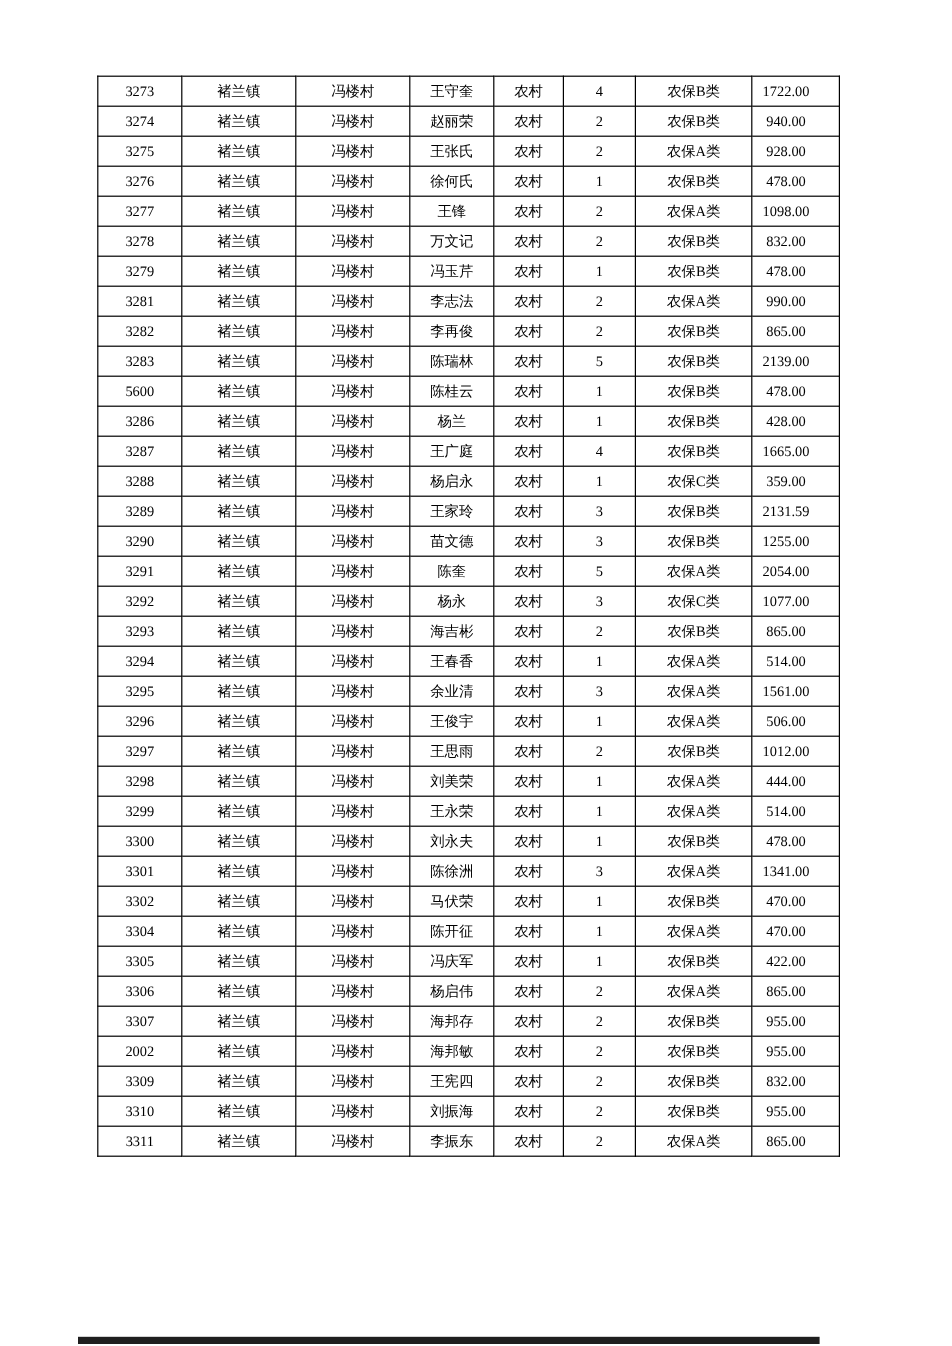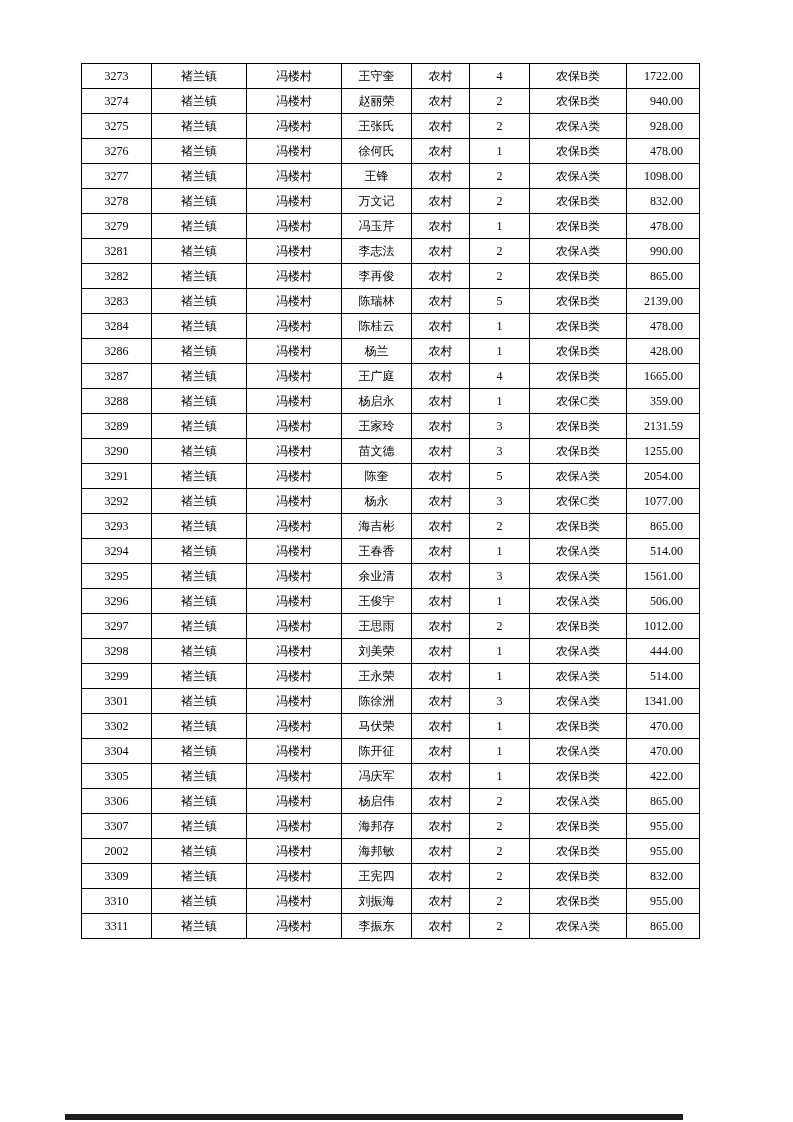--- a/index.html
+++ b/index.html
@@ -29,21 +29,21 @@
     border: 1px solid #000000;
     height: 24px;
     font-size: 12px;
     line-height: 24px;
     text-align: center;
     padding: 0;
     overflow: hidden;
     white-space: nowrap;
   }
   td.col-amount {
-    text-align: right;
+    text-align: center;
     padding-right: 16px;
   }
   .next-page-partial {
     position: absolute;
     left: 65px;
     top: 1114px;
     width: 618px;
     height: 6px;
     background: #1f1f1f;
   }
@@ -158,21 +158,21 @@
           <td class="col-id">3283</td>
           <td class="col-town">褚兰镇</td>
           <td class="col-village">冯楼村</td>
           <td class="col-name">陈瑞林</td>
           <td class="col-type">农村</td>
           <td class="col-count">5</td>
           <td class="col-category">农保B类</td>
           <td class="col-amount">2139.00</td>
         </tr>
         <tr>
-          <td class="col-id">3284</td>
+          <td class="col-id">5600</td>
           <td class="col-town">褚兰镇</td>
           <td class="col-village">冯楼村</td>
           <td class="col-name">陈桂云</td>
           <td class="col-type">农村</td>
           <td class="col-count">1</td>
           <td class="col-category">农保B类</td>
           <td class="col-amount">478.00</td>
         </tr>
         <tr>
           <td class="col-id">3286</td>
@@ -306,20 +306,30 @@
         </tr>
         <tr>
           <td class="col-id">3299</td>
           <td class="col-town">褚兰镇</td>
           <td class="col-village">冯楼村</td>
           <td class="col-name">王永荣</td>
           <td class="col-type">农村</td>
           <td class="col-count">1</td>
           <td class="col-category">农保A类</td>
           <td class="col-amount">514.00</td>
+        </tr>
+        <tr>
+          <td class="col-id">3300</td>
+          <td class="col-town">褚兰镇</td>
+          <td class="col-village">冯楼村</td>
+          <td class="col-name">刘永夫</td>
+          <td class="col-type">农村</td>
+          <td class="col-count">1</td>
+          <td class="col-category">农保B类</td>
+          <td class="col-amount">478.00</td>
         </tr>
         <tr>
           <td class="col-id">3301</td>
           <td class="col-town">褚兰镇</td>
           <td class="col-village">冯楼村</td>
           <td class="col-name">陈徐洲</td>
           <td class="col-type">农村</td>
           <td class="col-count">3</td>
           <td class="col-category">农保A类</td>
           <td class="col-amount">1341.00</td>

